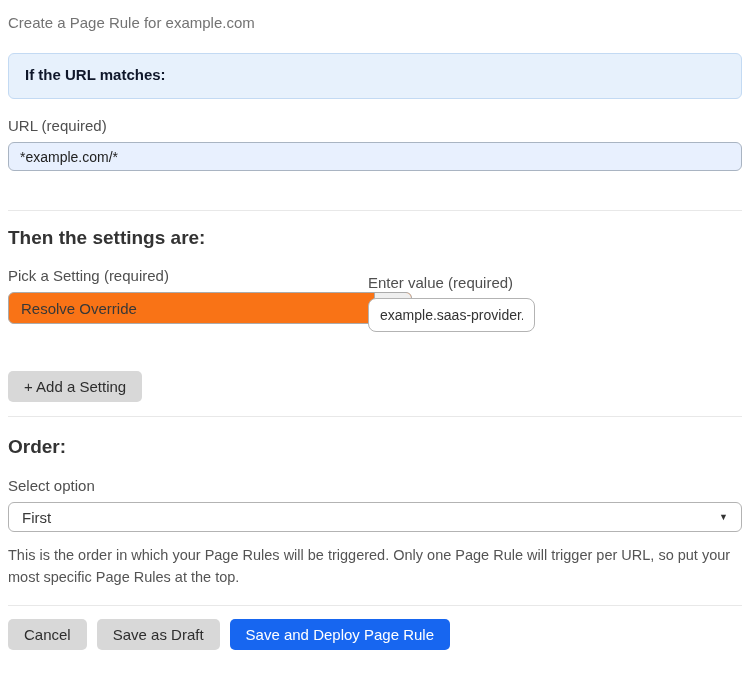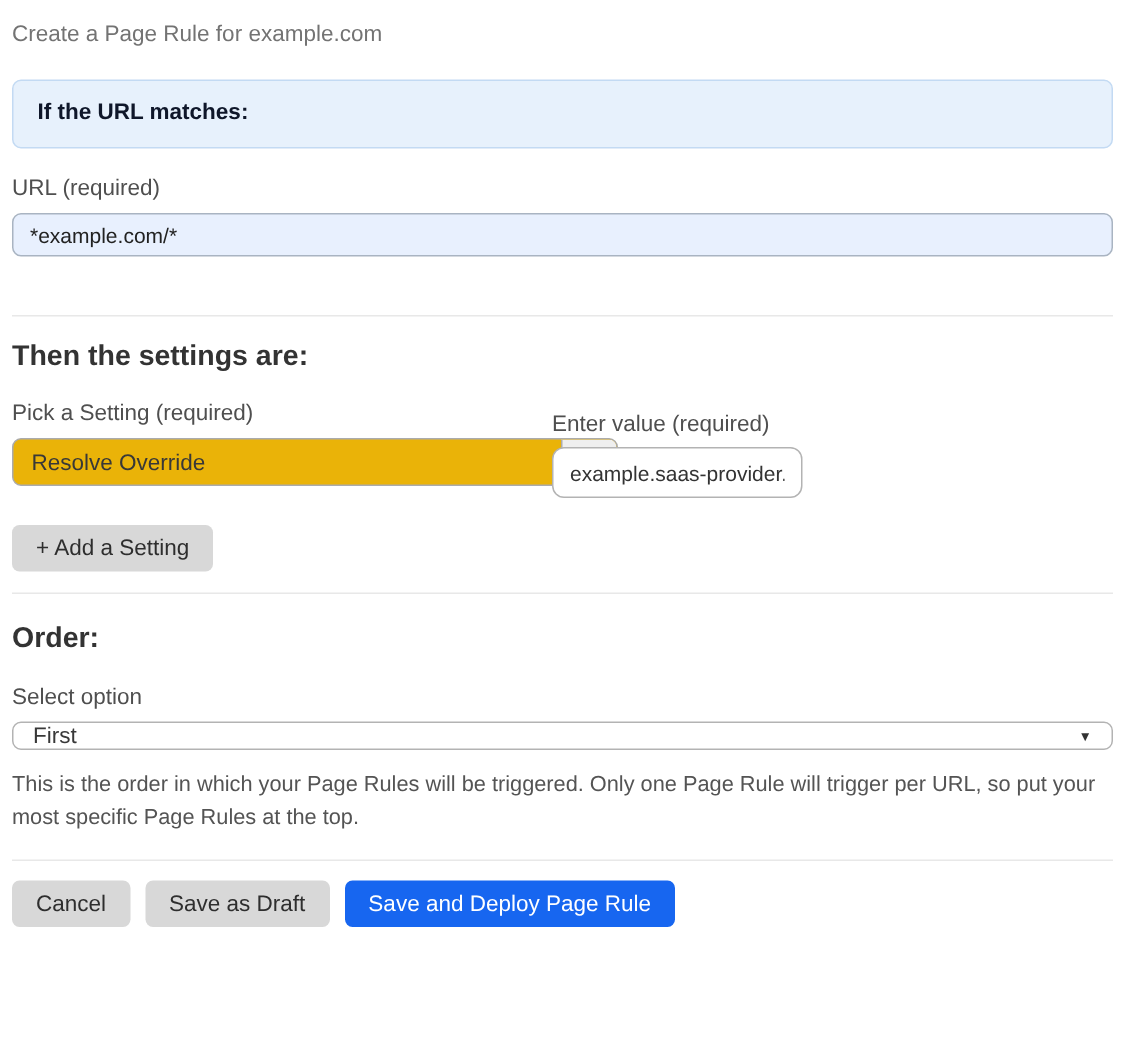--- a/index.html
+++ b/index.html
@@ -73,21 +73,21 @@
 
   
   .settings-row { display: flex; align-items: flex-start; margin-top: 20px; }
   .settings-col-1 { width: 352px; }
   .settings-col-2 { margin-left: 8px; padding-top: 7px; }
 
   .custom-select {
     margin-top: 7px;
     display: flex; align-items: stretch;
     width: 404px; height: 32px;
-    background: #eab308;
+    background: #f97316;
     border: 1px solid #ababab;
     border-radius: 6px;
     overflow: hidden;
     cursor: pointer;
   }
   .custom-select .select-text {
     flex: 1; display: flex; align-items: center;
     padding-left: 12px; font-size: 15px; color: #383838;
     white-space: nowrap; overflow: hidden;
   }
@@ -115,27 +115,27 @@
 
   .btn {
     display: inline-flex; align-items: center; justify-content: center;
     height: 31px; padding: 0 16px;
     border: none; border-radius: 5px;
     font-size: 15px; font-family: "Liberation Sans", sans-serif;
     cursor: pointer; white-space: nowrap;
   }
   .gray-btn { background: #d8d8d8; color: #2e2e2e; }
   .primary-btn { background: #1766f0; color: #ffffff; }
-  .add-setting-btn { margin-top: 18px; }
+  .add-setting-btn { margin-top: 39px; }
 
   .order-label { margin-top: 21px; }
   .order-select {
     margin-top: 7px;
     display: flex; align-items: center; justify-content: space-between;
-    width: 100%; height: 19px;
+    width: 100%; height: 30px;
     background: #fff;
     border: 1px solid #b3b3b3;
     border-radius: 6px;
     padding: 0 13px;
     font-size: 15px; color: #383838;
     cursor: pointer;
   }
   .order-select .order-arrow { font-size: 9px; color: #333; }
 
   .help-text {

